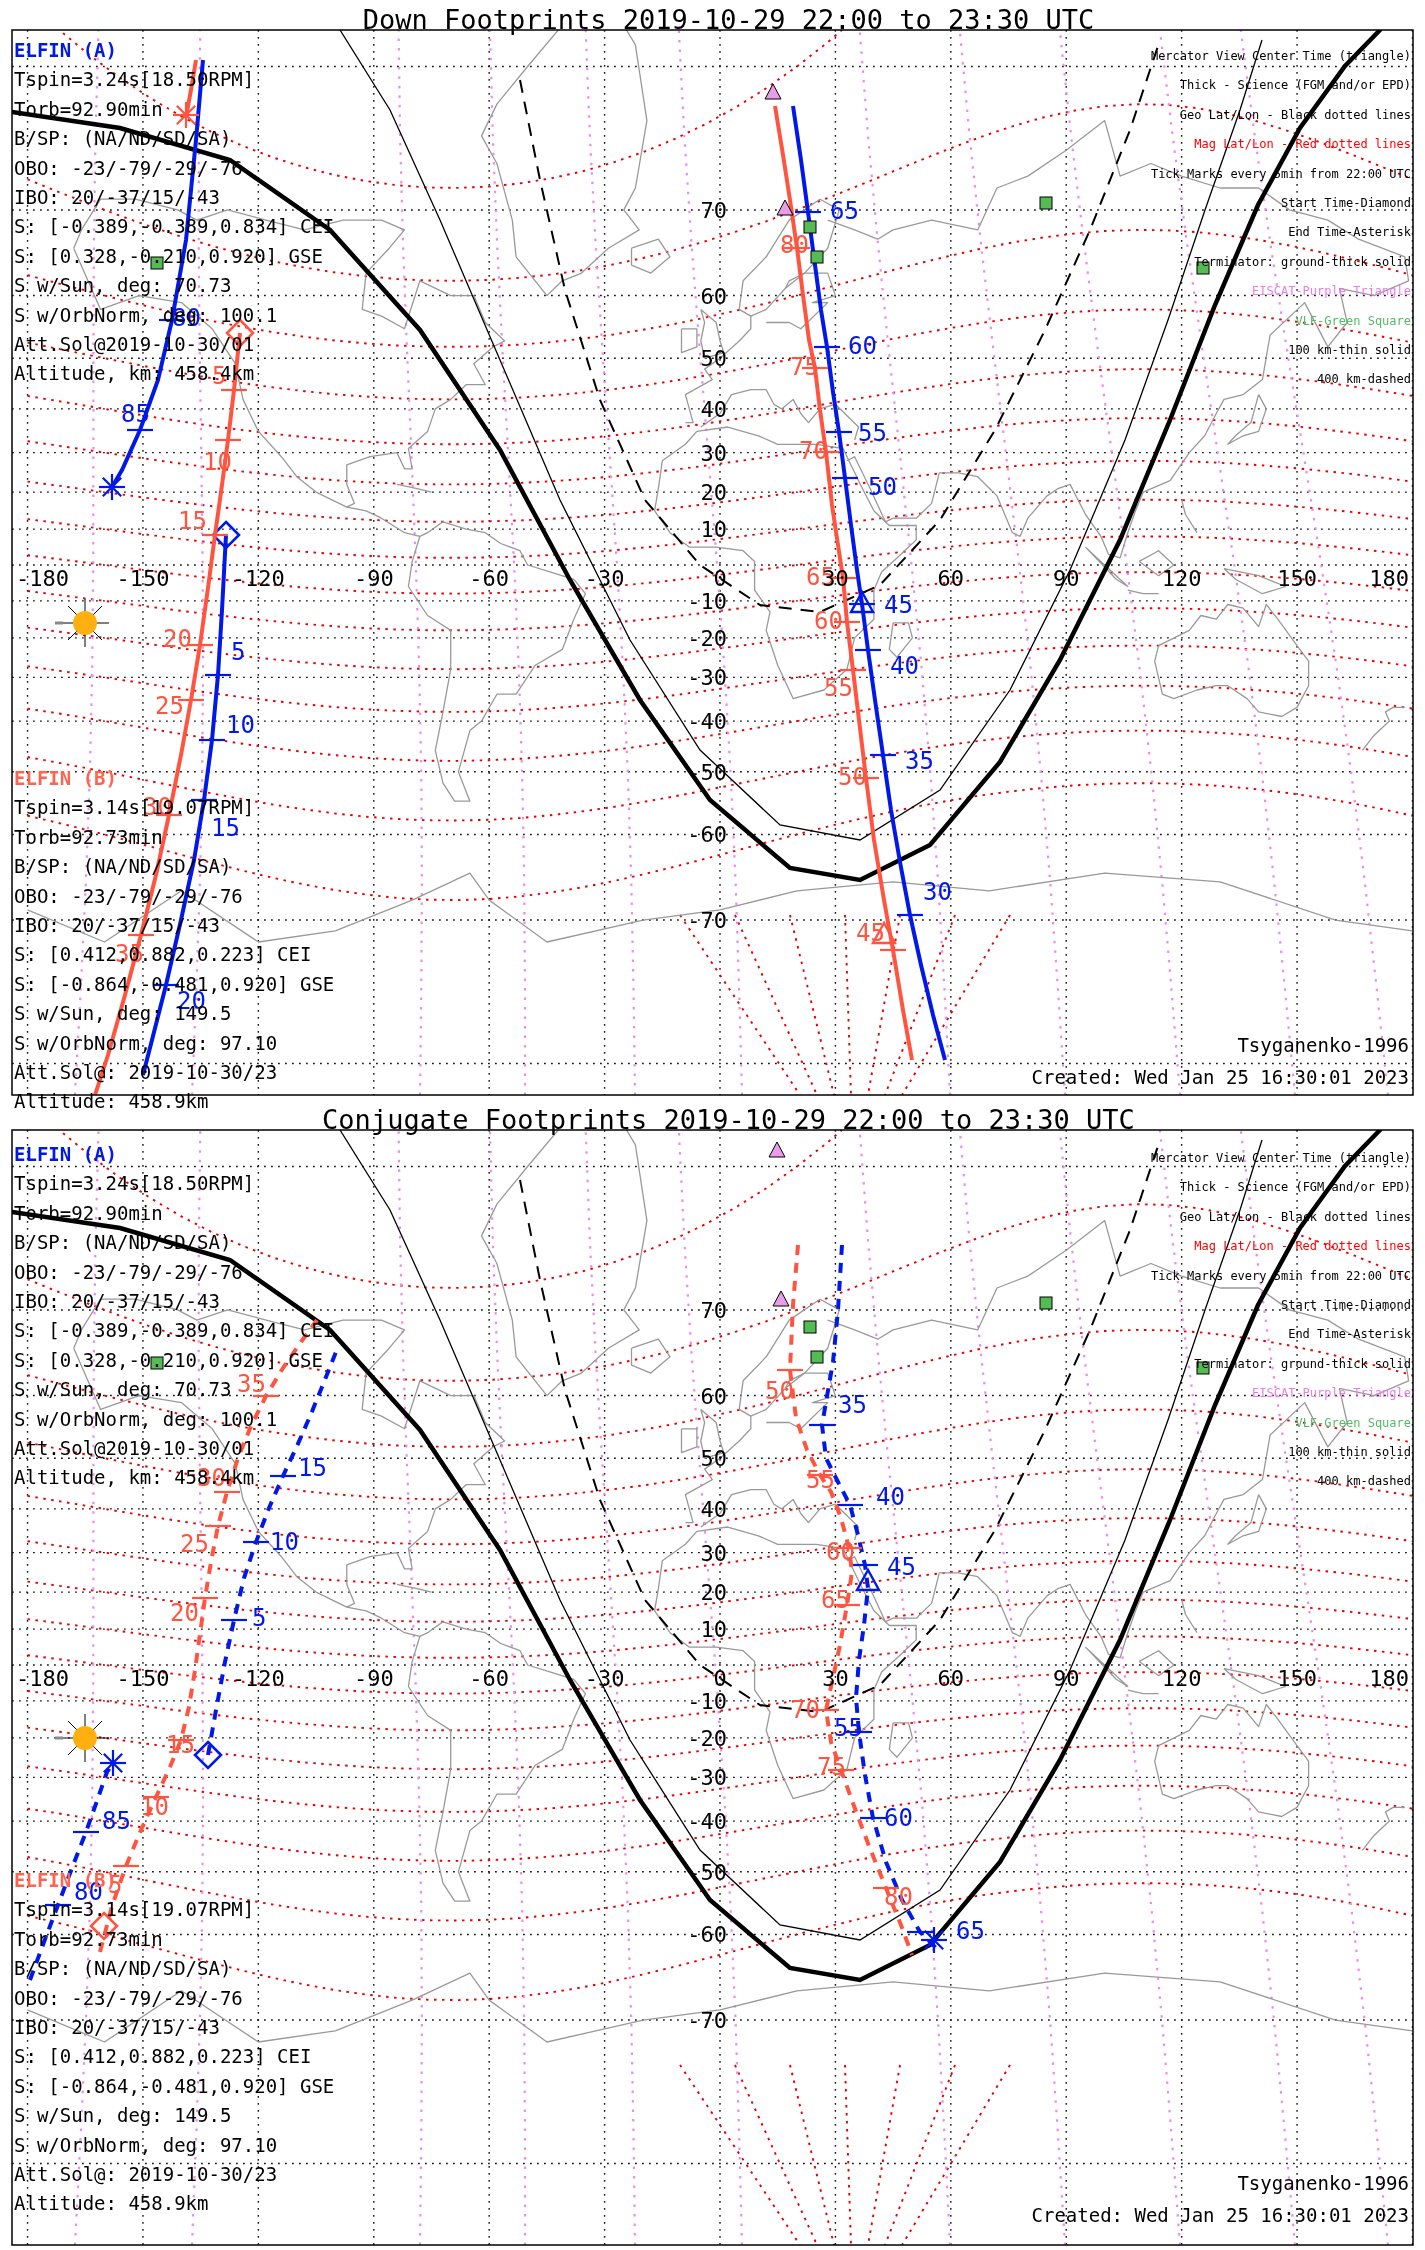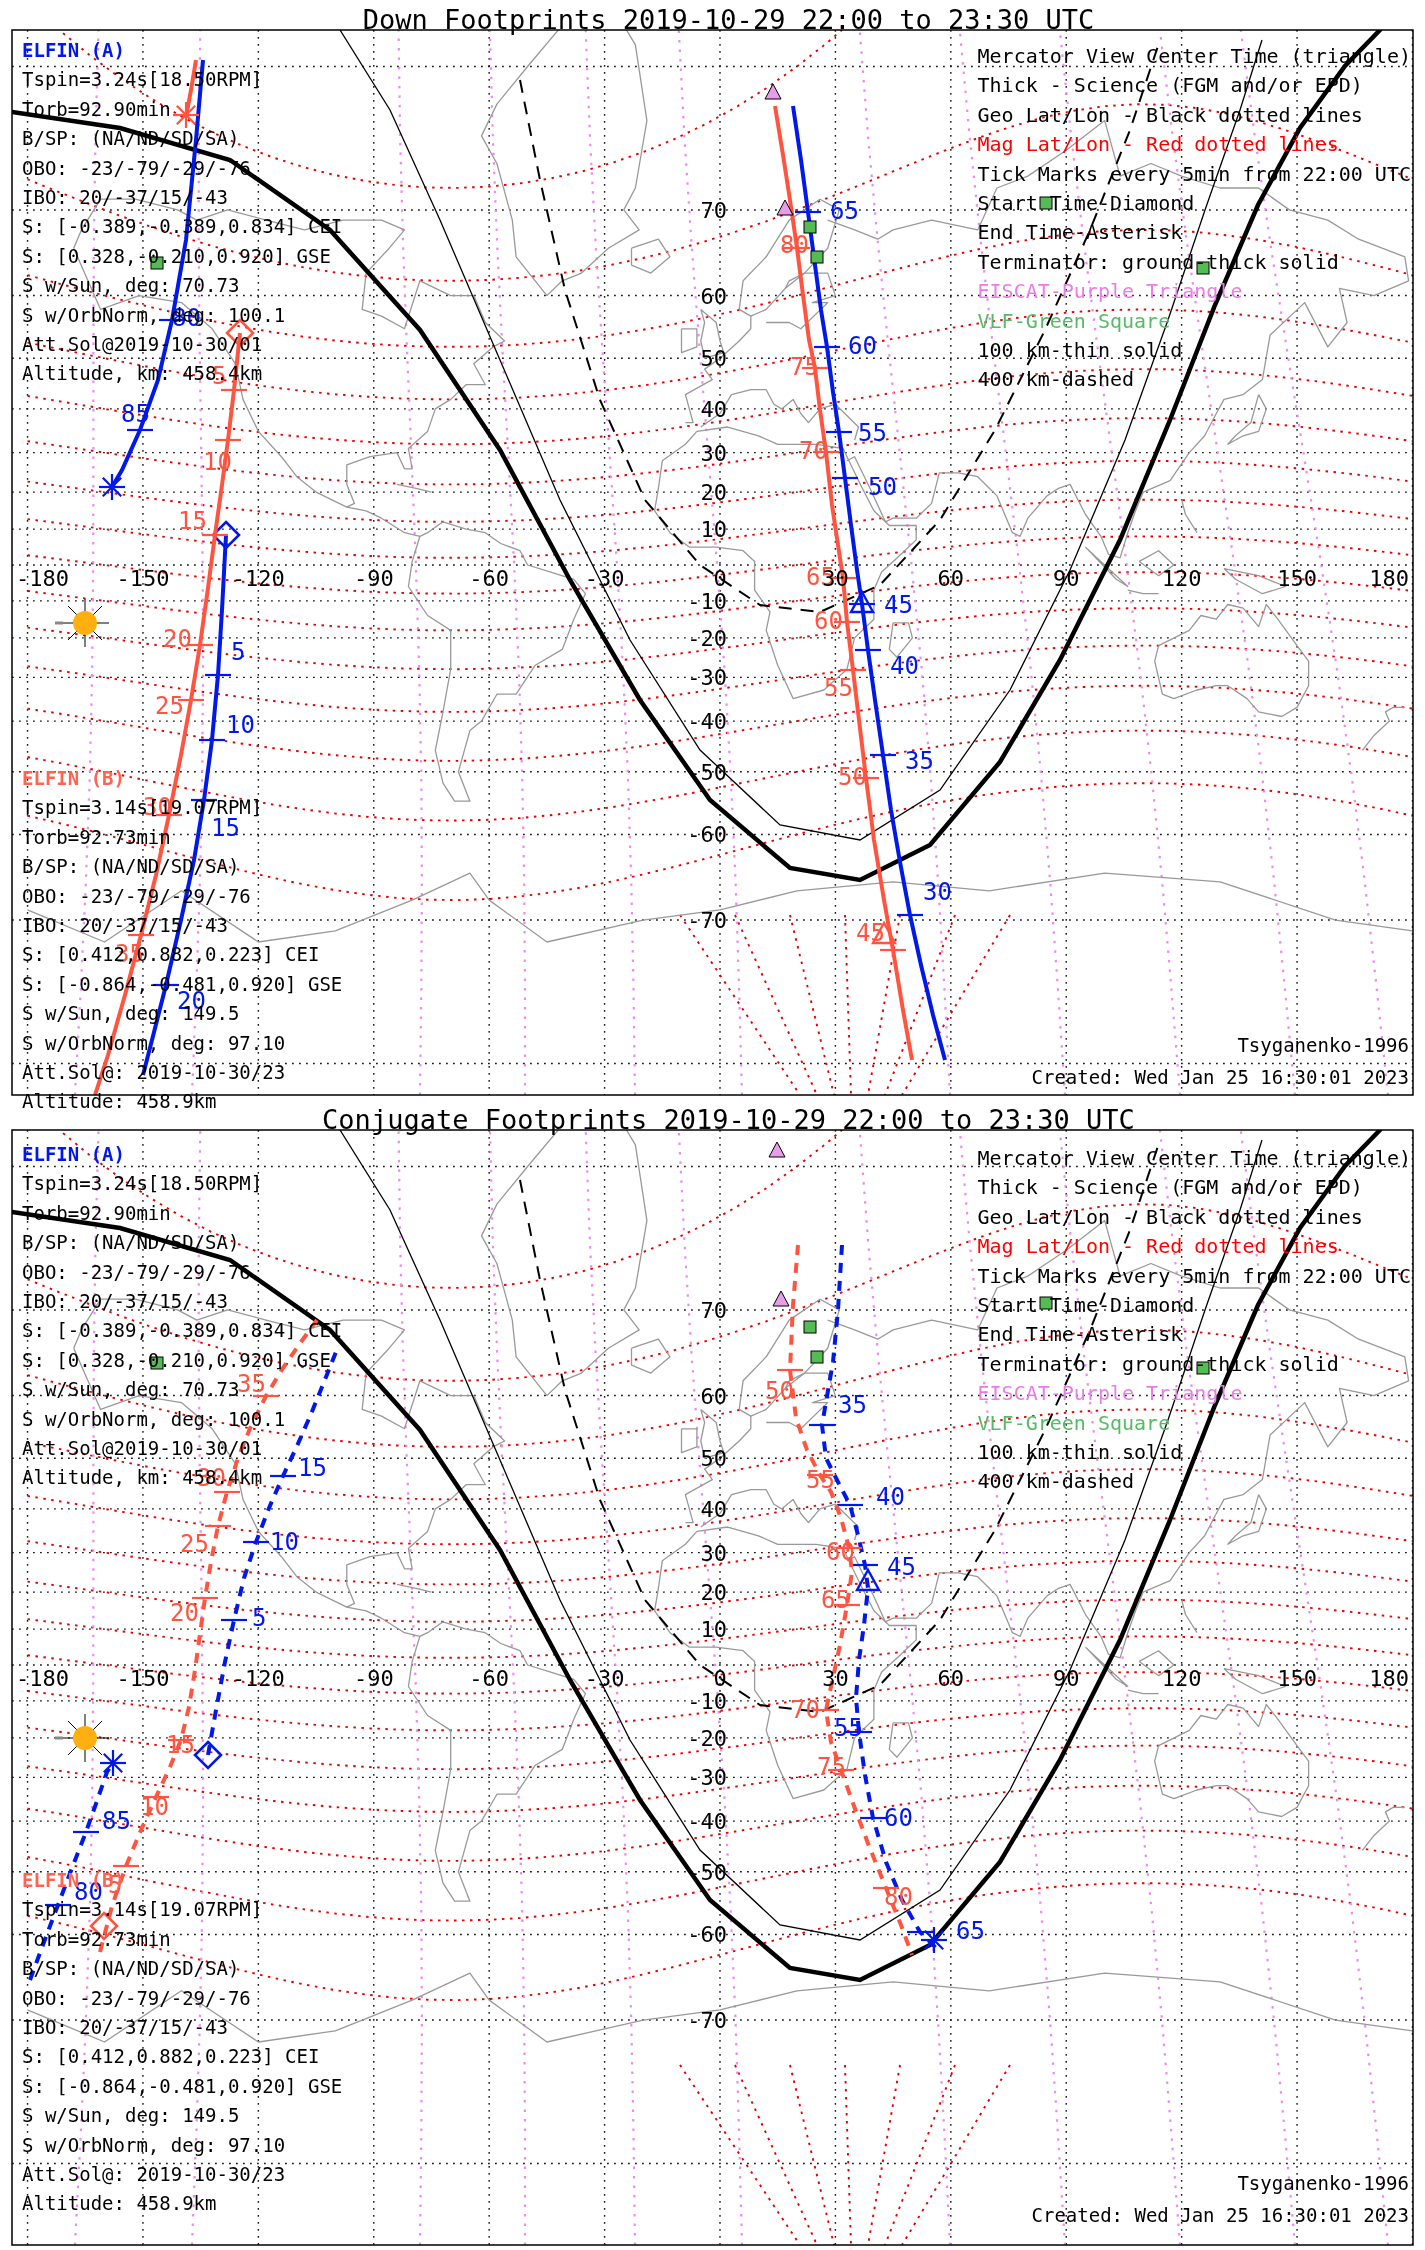--- a/index.html
+++ b/index.html
@@ -1,23 +1,23 @@
 <!DOCTYPE html>
 <html><head>
 <meta charset="utf-8">
 <style>
   html,body{margin:0;padding:0;background:#fff;}
   body{width:1425px;height:2250px;position:relative;overflow:hidden;
        font-family:"DejaVu Sans Mono","Liberation Mono",monospace;}
   #plot{position:absolute;left:0;top:0;}
   .title{position:absolute;left:0;width:1425px;text-align:center;font-size:27px;color:#000;
          letter-spacing:0px;white-space:pre;margin-left:16px;}
-  .infoblock{position:absolute;font-size:19px;line-height:29.4px;color:#000;white-space:pre;padding-left:8px;}
-  .legendblock{position:absolute;font-size:20px;line-height:29.4px;color:#000;white-space:pre;
-               text-align:left;}
+  .infoblock{position:absolute;font-size:19px;line-height:29.4px;color:#000;white-space:pre;}
+  .legendblock{position:absolute;font-size:12px;line-height:29.4px;color:#000;white-space:pre;
+               text-align:right;}
   .credit{position:absolute;font-size:19px;color:#000;white-space:pre;text-align:left;}
   svg text{font-family:"DejaVu Sans Mono","Liberation Mono",monospace;}
   .ticklabel{font-size:24px;}
   .axislabel{font-size:22px;fill:#000;}
   .ggrid{stroke:#1a1a1a;stroke-dasharray:1.8 5.2;stroke-width:1.4;}
   .mgrid{stroke:#e60000;stroke-dasharray:2.5 5.5;stroke-width:1.9;}
   .pgrid{stroke:#ee8aee;stroke-dasharray:2.5 7;stroke-width:2.2;fill:none;}
   .coast{stroke:#999;stroke-width:1.3;fill:none;stroke-linejoin:round;}
   .t400{stroke:#000;stroke-width:2;stroke-dasharray:13 9;fill:none;}
   .t100{stroke:#000;stroke-width:1.3;fill:none;}

